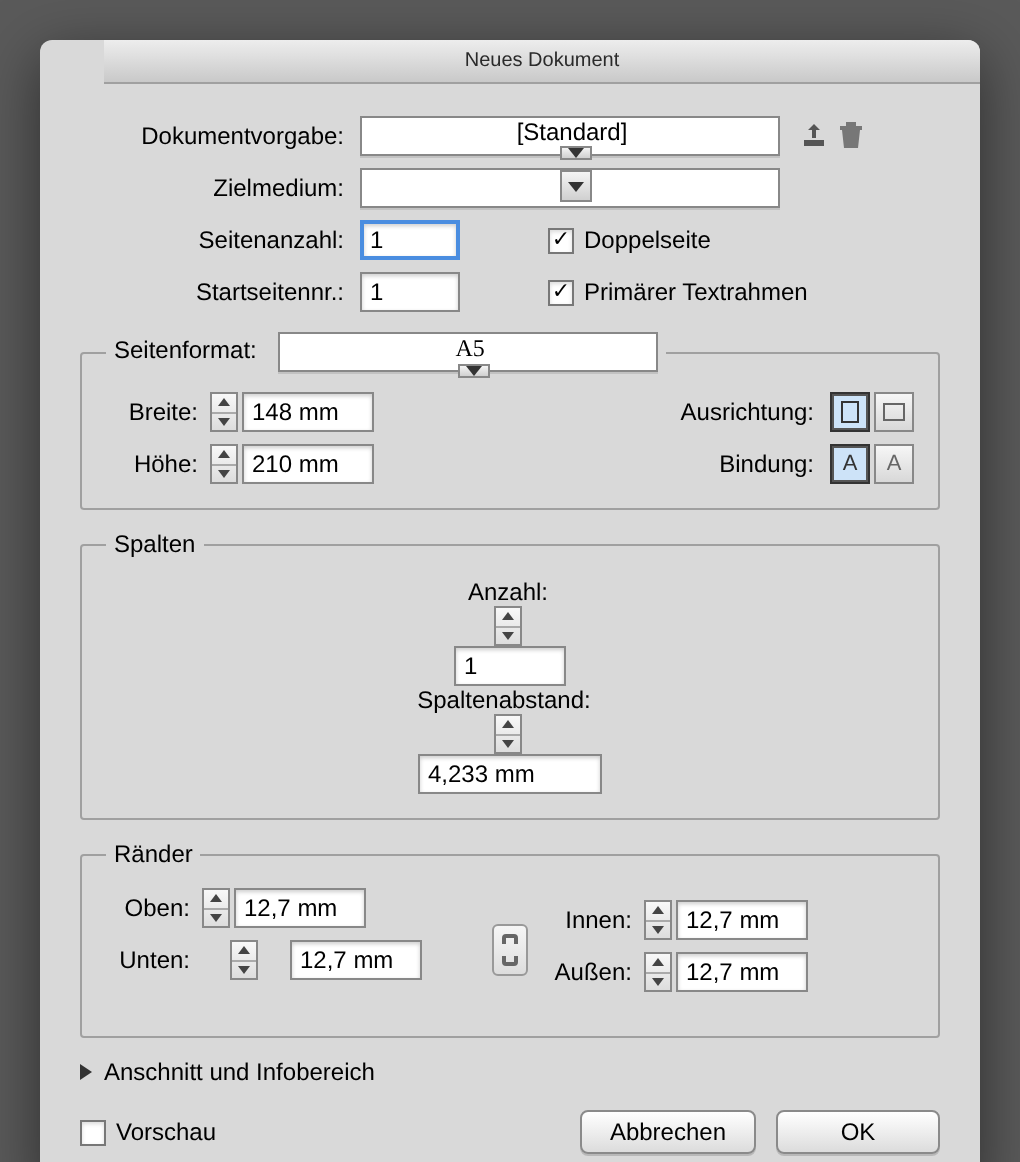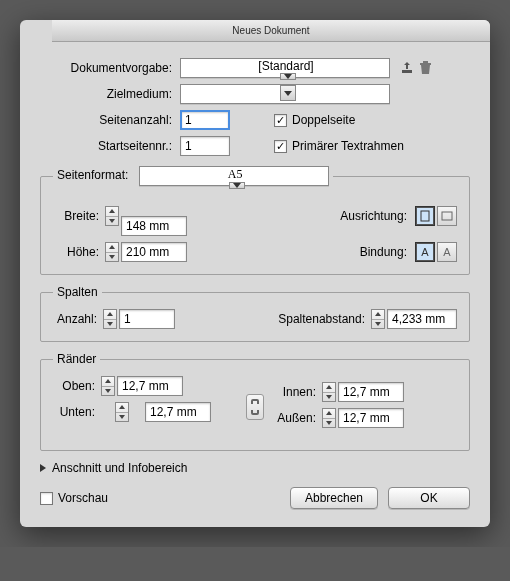--- a/index.html
+++ b/index.html
@@ -234,21 +234,21 @@
       <div class="row">
         <div style="width:52px; text-align:right; padding-right:6px;">Breite:</div>
         <span class="stepper">
             <div>
               <span class="arr-up"></span>
             </div>
             <div>
               <span class="arr-down"></span>
             </div>
           </span>
-        <div class="input" style="width:66px;margin-top:20px;">
+        <div class="input" style="width:66px;">
           <span>148 mm</span>
         </div>
         <div class="spacer"></div>
         <div style="padding-right:6px;">Ausrichtung:</div>
         <span class="iconbtn active">
           <svg width="10" height="12">
               <rect x="1" y="1" width="8" height="10" fill="none" stroke="#333"></rect>
             </svg>
         </span>
         <span class="iconbtn">
@@ -273,21 +273,21 @@
         </div>
         <div class="spacer"></div>
         <div style="padding-right:6px;">Bindung:</div>
         <span class="iconbtn active">A</span>
         <span class="iconbtn">A</span>
       </div>
     </fieldset>
 
     <fieldset>
       <legend>Spalten</legend>
-      <div class="row" style="margin-bottom:0;">
+      <div class="row" style="margin-bottom:0;flex-direction:column;">
         <div style="width:50px; text-align:right; padding-right:6px;">Anzahl:</div>
         <span class="stepper">
             <div>
               <span class="arr-up"></span>
             </div>
             <div>
               <span class="arr-down"></span>
             </div>
           </span>
         <div class="input" style="width:56px;">
@@ -296,21 +296,21 @@
         <div class="spacer"></div>
         <div style="padding-right:6px;">Spaltenabstand:</div>
         <span class="stepper">
             <div>
               <span class="arr-up"></span>
             </div>
             <div>
               <span class="arr-down"></span>
             </div>
           </span>
-        <div class="input" style="width:70px;text-align:right;">
+        <div class="input" style="width:92px;text-align:right;">
           <span>4,233 mm</span>
         </div>
       </div>
     </fieldset>
 
     <fieldset>
       <legend>Ränder</legend>
       <div style="display:flex; align-items:center; gap:10px;">
         <div style="flex:1;">
           <div class="row">

